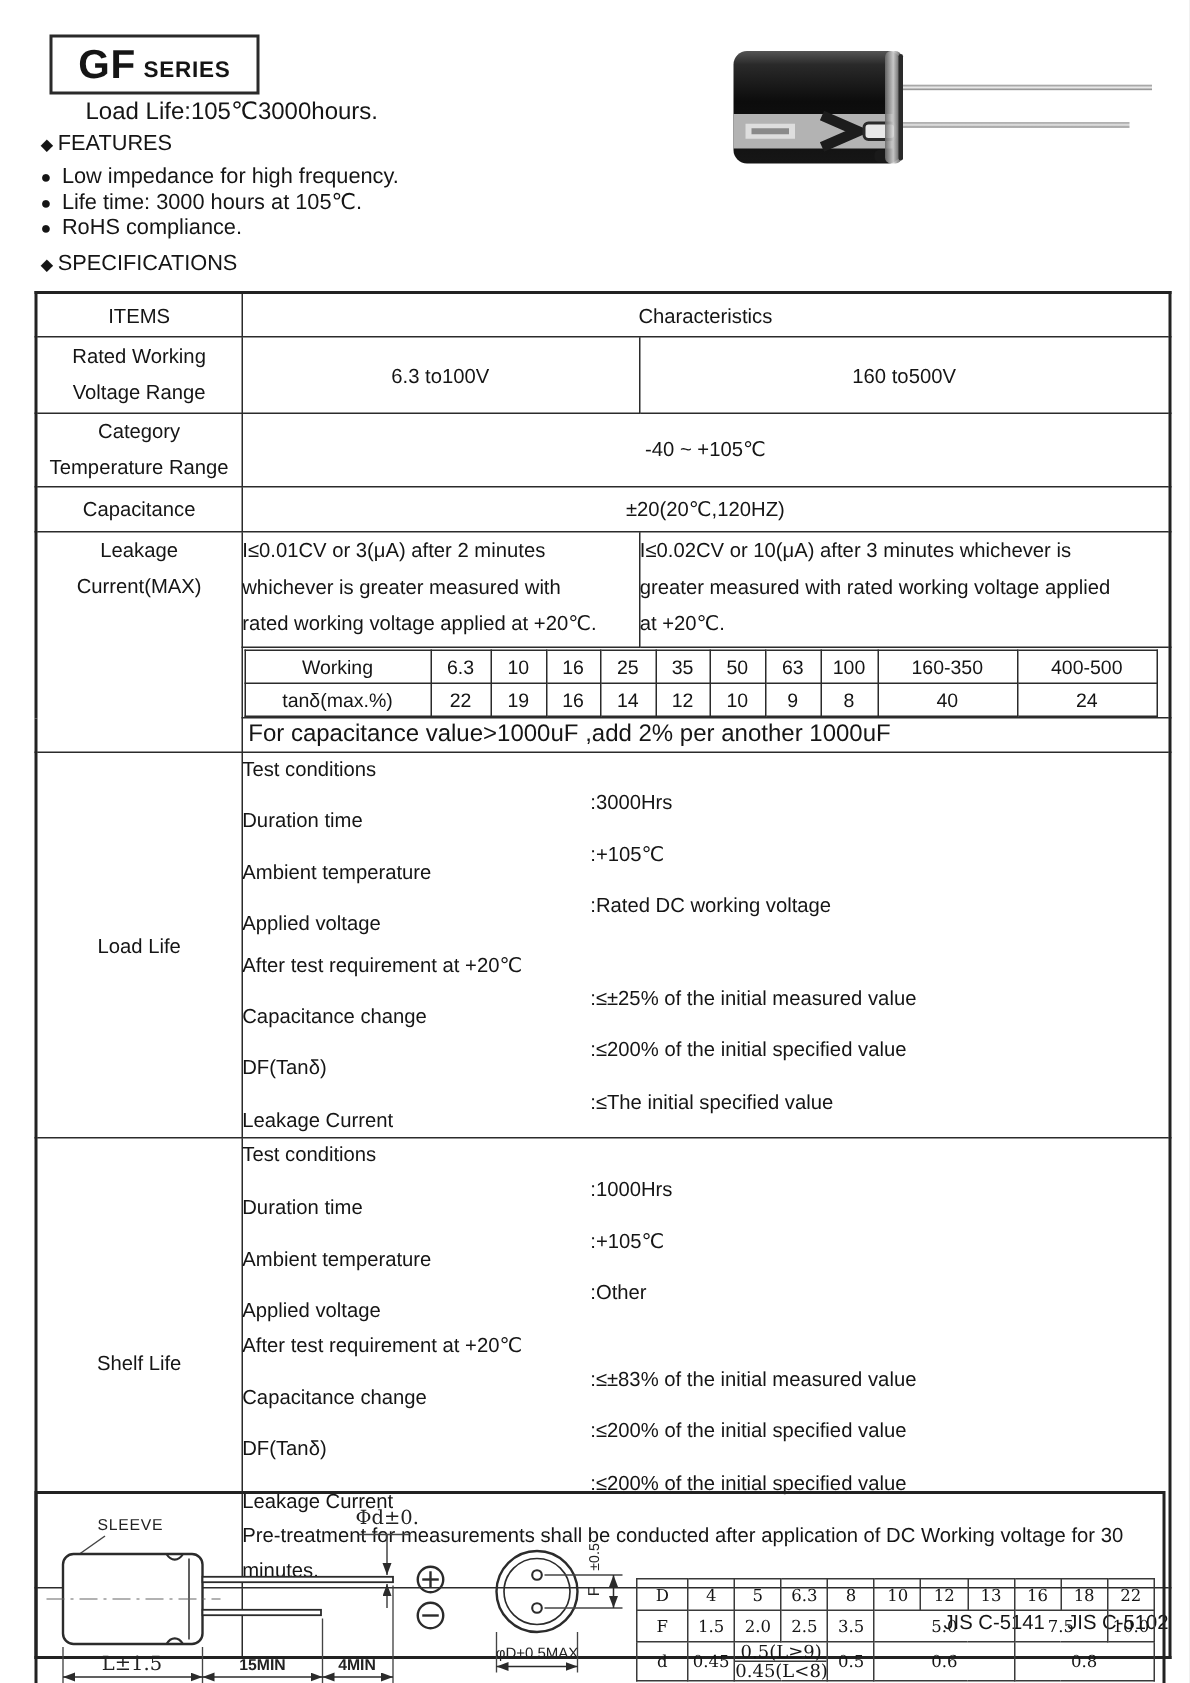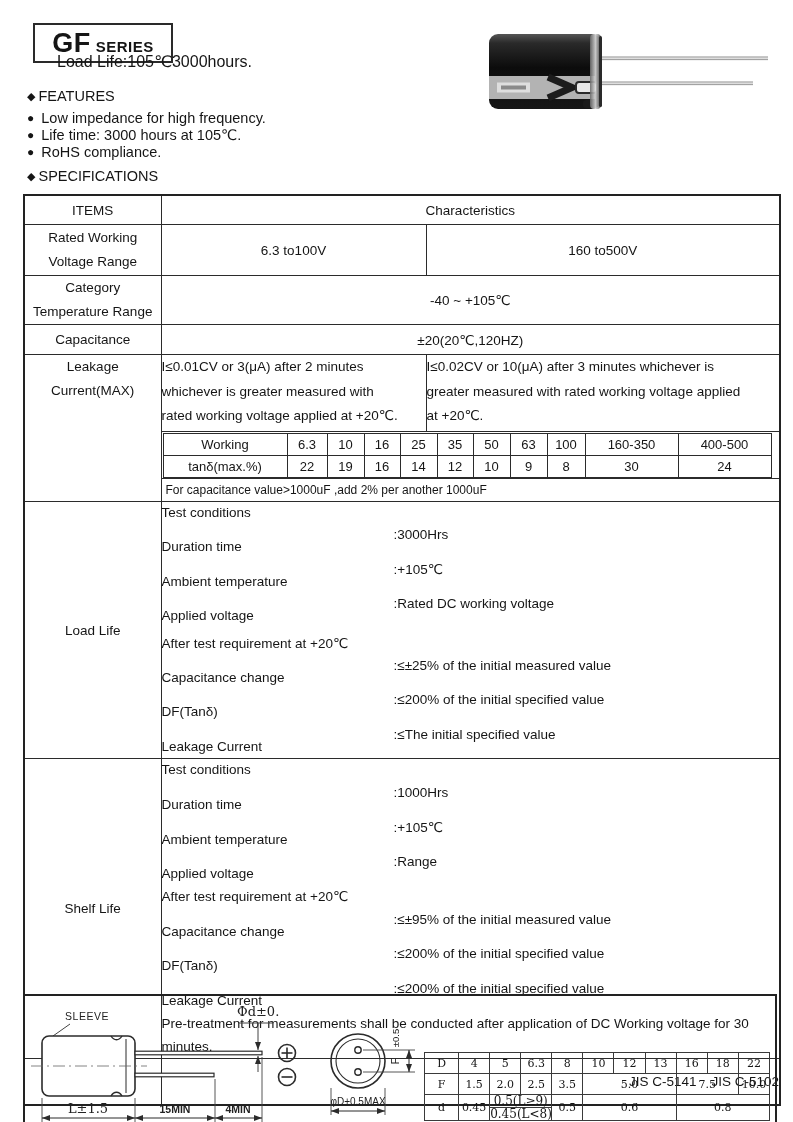--- a/index.html
+++ b/index.html
@@ -10,21 +10,21 @@
     overflow:hidden;
   }
   
   .title-box {
     position:absolute; left:33px; top:23px; width:136px; height:36px;
     border:2px solid #2a2a2a; background:#fff;
     display:flex; align-items:center; justify-content:center; gap:5px;
   }
   .title-gf { font-size:27px; font-weight:bold; letter-spacing:.5px; }
   .title-series { font-size:15px; font-weight:bold; margin-top:7px; letter-spacing:.5px; }
-  .load-life-line { position:absolute; left:57px; top:52px; font-size:16px; }
+  .load-life-line { position:absolute; left:57px; top:64px; font-size:16px; }
   .sec-title { position:absolute; left:27px; font-size:14.5px; display:flex; align-items:center; gap:3px; font-weight:500;}
   .sec-title.feat { top:88px; }
   .sec-title.spec { top:168px; }
   .diamond { font-size:11px; }
   .features { position:absolute; left:27px; top:110px; }
   .feature-line { font-size:14.5px; line-height:16.8px; display:flex; gap:7px; align-items:center; }
   .bullet { font-size:12px; }
   .cap-photo { position:absolute; left:488px; top:27px; }
 
   
@@ -38,21 +38,21 @@
   .r-volt  td { height:50px; }
   .r-temp  td { height:44px; }
   .r-cap   td { height:29px; }
   .r-leak  td { height:76px;margin-left:44px; }
   .leak-lbl { vertical-align:top; padding-top:13px; }
   .txt { vertical-align:top; padding:4px 4px 0 5px; }
   .txt div { line-height:24.5px; }
   .r-tand td.tand-wrap { height:45px; padding:1px 0 0 1px; vertical-align:top; border-top:none; }
   .tand-table { width:608px; border:1.5px solid #2b2b2b; }
   .tand-table td { border:1px solid #2b2b2b; height:21px; text-align:center; font-size:13px; }
-  .r-note td { height:20px; font-size:12px; padding:1px 2px 1px 4px; }
+  .r-note td { height:20px; font-size:16px; padding:1px 2px 1px 4px; }
   .life-cell { vertical-align:top; padding:5px 8px 0 6px; }
   .ln { line-height:22.4px; font-size:13.5px; }
   .shelf .ln { line-height:22.7px; }
   .pair { display:flex; }
   .pl { width:232px; flex:none;margin-top:12px; }
   .after { margin-top:5px; }
   .r-other td { height:45px; }
   .other-cell { padding-left:5px; white-space:pre-wrap; vertical-align:middle;text-align:right; }
 
   
@@ -220,21 +220,21 @@
               <tr>
                 <td>tanδ(max.%)</td>
                 <td>22</td>
                 <td>19</td>
                 <td>16</td>
                 <td>14</td>
                 <td>12</td>
                 <td>10</td>
                 <td>9</td>
                 <td>8</td>
-                <td>30</td>
+                <td>40</td>
                 <td>24</td>
               </tr>
             </tbody>
           </table>
         </td>
       </tr>
       <tr class="r-note">
         <td colspan="2">For capacitance value&gt;1000uF ,add 2% per another 1000uF</td>
       </tr>
       <tr class="r-load">
@@ -275,26 +275,26 @@
           <div class="ln pair">
               <span class="pl">Duration time</span>
               <span>:1000Hrs</span>
             </div>
           <div class="ln pair">
               <span class="pl">Ambient temperature</span>
               <span>:+105℃</span>
             </div>
           <div class="ln pair">
               <span class="pl">Applied voltage</span>
-              <span>:Range</span>
+              <span>:Other</span>
             </div>
           <div class="ln">After test requirement at +20℃</div>
           <div class="ln pair">
               <span class="pl">Capacitance change</span>
-              <span>:≤±95% of the initial measured value</span>
+              <span>:≤±83% of the initial measured value</span>
             </div>
           <div class="ln pair">
               <span class="pl">DF(Tanδ)</span>
               <span>:≤200% of the initial specified value</span>
             </div>
           <div class="ln pair">
               <span class="pl">Leakage Current</span>
               <span>:≤200% of the initial specified value</span>
             </div>
           <div class="ln">Pre-treatment for measurements shall be conducted after application of DC Working voltage for 30 minutes.</div>

